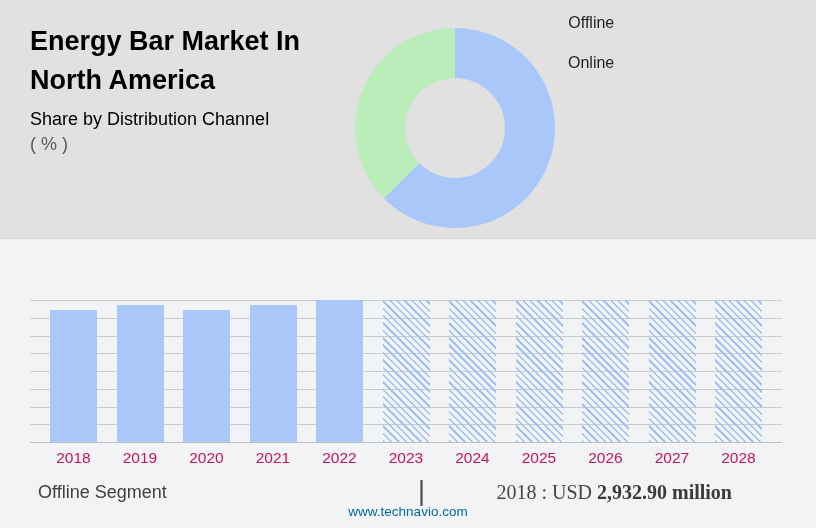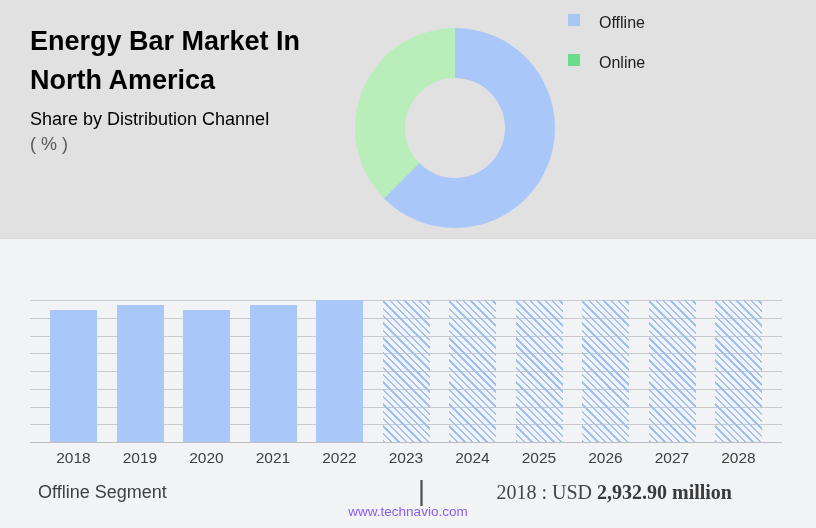--- a/index.html
+++ b/index.html
@@ -27,55 +27,55 @@
   .subtitle-unit { font-size:18px; color:#5a5a5a; line-height:1.4; }
   .donut {
     position:absolute; left:355px; top:28px; width:200px; height:200px;
     border-radius:50%;
   }
   .donut-hole {
     position:absolute; left:50px; top:50px; width:100px; height:100px;
     border-radius:50%; background:#e1e1e2;
   }
   .legend { position:absolute; left:568px; top:14px; }
-  .legend-item { display:flex; align-items:flex-start; height:17px; margin-bottom:23px; }
+  .legend-item { display:flex; align-items:flex-end; height:17px; margin-bottom:23px;flex-direction:column; }
   .legend-marker { width:12px; height:12px; border-radius:1px; margin-right:19px; }
   .legend-label { font-size:16px; color:#1e1e1e; }
 
   .plot {
     position:absolute; left:30px; top:61px; width:752px; height:142px;
   }
   .gridline { position:absolute; left:0; width:100%; height:1px; background:#c9cacc; }
   .gridline.baseline { background:#bdbec0; }
   .bars-row {
     position:absolute; left:0; top:0; width:100%; height:100%;
     display:flex; align-items:flex-end; justify-content:space-between;
     padding:0 20px;
   }
   .bar-col { width:47px; position:relative; display:flex; align-items:flex-end; }
   .bar { width:47px; }
   .bar-label {
     position:absolute; top:100%; margin-top:7px; left:50%; width:64px;
     transform:translateX(-50%);
-    text-align:center; font-size:15.5px; color:#404040;
+    text-align:center; font-size:15.5px; color:#be185d;
   }
   .footer-segment {
     position:absolute; left:38px; top:243px; font-size:18px; color:#404040;
   }
   .footer-separator {
     position:absolute; left:418px; top:237px; font-size:27px; font-weight:200; color:#4f4f4f;
   }
   .footer-value {
     position:absolute; left:430px; top:242px; width:302px; text-align:right;
     font-size:20px; color:#454545;font-family:Liberation Serif, serif;
   }
   .footer-value .bold { font-weight:700; color:#3a3a3a; }
   .site-url {
     position:absolute; left:0; top:265px; width:816px; text-align:center;
-    font-size:13.5px; color:#8b5cf6; text-decoration:none;
+    font-size:13.5px; color:#0369a1; text-decoration:none;
   }
 </style>
 </head>
 <body>
 
 <div class="top-section">
   <div class="header-block">
     <div class="page-title">Energy Bar Market In North America</div>
     <div class="page-subtitle">Share by Distribution Channel</div>
     <div class="subtitle-unit">( % )</div>

